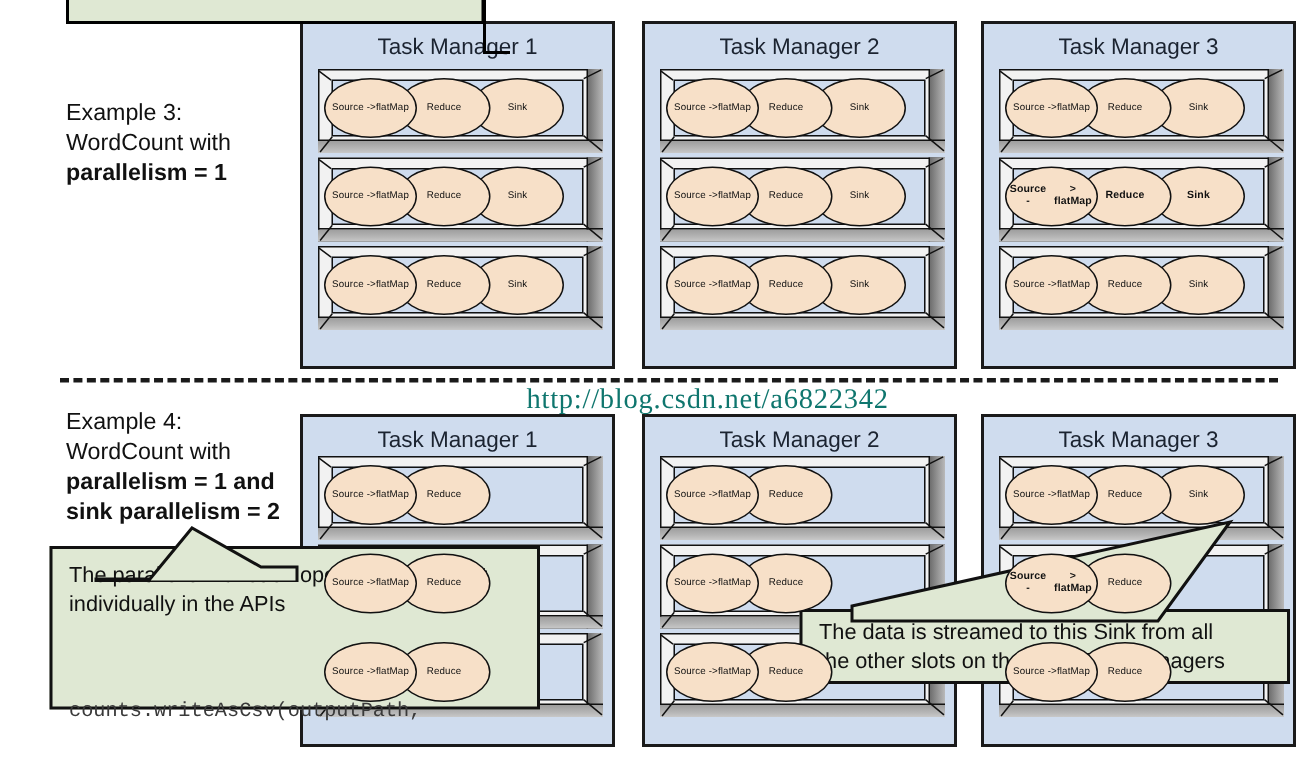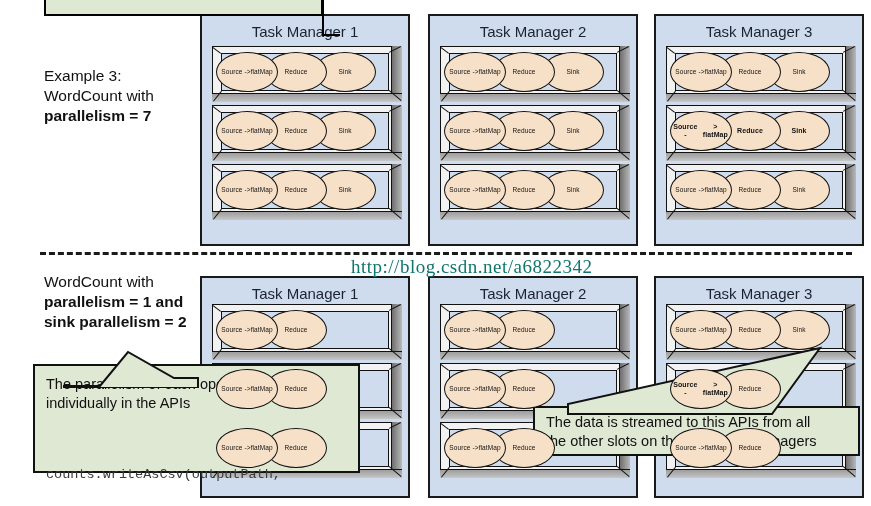--- a/index.html
+++ b/index.html
@@ -175,24 +175,25 @@
   <div class="top-strip-tail"></div>
   <div class="top-strip-tail2"></div>
 
   <div class="divider"></div>
 
   <div class="watermark">http://blog.csdn.net/a6822342</div>
 
   <div class="caption" style="left:44px; top:22px;margin-top:44px;">
     <div>Example 3:</div>
     <div>WordCount with</div>
-    <div class="b">parallelism = 7</div>
+    <div class="b">parallelism = 1</div>
   </div>
 
   <div class="caption" style="left:44px; top:272px;">
+    <div>Example 4:</div>
     <div>WordCount with</div>
     <div class="b">parallelism = 1 and</div>
     <div class="b">sink parallelism = 2</div>
   </div>
 
   <div id="tm-layer">
       <div class="tm" style="left: 200px; top: 14px; width: 210px; height: 232px;">
         <div class="tm-title">Task Manager 1</div>
         <div class="slot" style="left: 10px; top: 30px; width: 190px; height: 56px;">
           <div class="slot-outer"></div>
@@ -560,18 +561,18 @@
       <div>counts.writeAsCsv(outputPath,</div>
       
     </div>
   </div>
 
   <svg class="tail-poly" width="270" height="90" style="left:562px; top:340px;">
     <polygon points="258,8 210,74 6,74 6,64" fill="#dfe8d3" stroke="#111" stroke-width="2"></polygon>
   </svg>
   <div class="callout" style="left:533px; top:406px; width:327px; height:50px;">
     <div class="callout-text" style="padding:5px 11px 0 11px;">
-      <div>The data is streamed to this APIs from all</div>
+      <div>The data is streamed to this Sink from all</div>
       <div>the other slots on the other TaskManagers</div>
     </div>
   </div>
 
 </div>
 
 </body></html>

